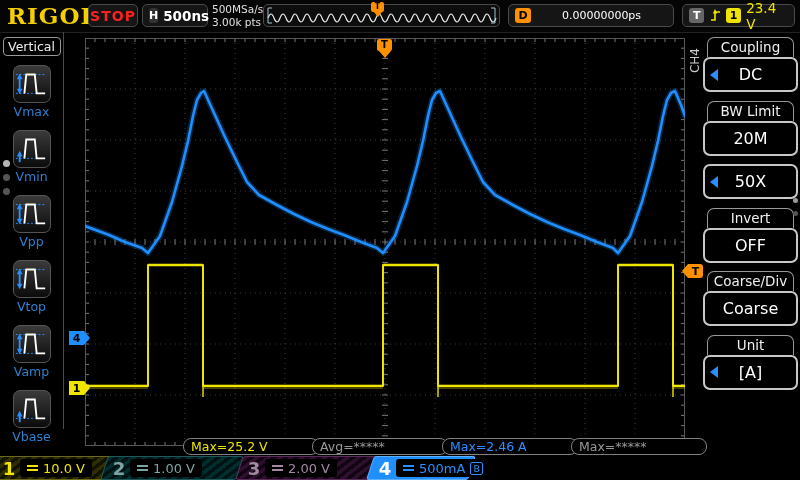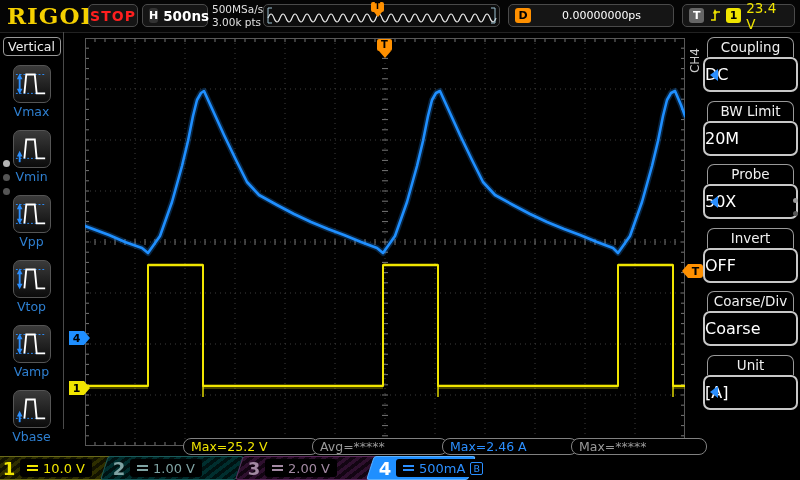--- a/index.html
+++ b/index.html
@@ -59,21 +59,21 @@
   #trigpos:after{content:"";position:absolute;left:1.5px;top:12px;border-left:6px solid transparent;
       border-right:6px solid transparent;border-top:7px solid #ff9000;}
   
   #ch4tab{position:absolute;left:688px;top:48px;writing-mode:vertical-rl;transform:rotate(180deg);
       font-size:12px;color:#ccc;}
   #rightmenu{position:absolute;left:703px;top:37px;width:95px;}
   .rmitem{margin-bottom:8.5px;cursor:pointer;}
   .rmlabel{margin:0 4px;border:1px solid #999;border-bottom:none;border-radius:7px 7px 0 0;
       color:#f0f0f0;font-size:13.5px;text-align:center;height:19px;line-height:19px;}
   .rmval{border:2px solid #c8c8c8;border-radius:7px;background:#000;color:#fff;font-size:16px;height:31px;
-      display:flex;align-items:center;position:relative;}
+      display:flex;align-items:center;justify-content:center;position:relative;}
   .rmarrow{position:absolute;left:5px;width:0;height:0;border-top:6px solid transparent;
       border-bottom:6px solid transparent;border-right:8px solid #2b8fff;}
   #rmdots{position:absolute;left:793px;top:198px;display:flex;flex-direction:column;gap:8px;}
   #rmdots i{width:5px;height:5px;border-radius:50%;background:#999;}
   #rmdots i:last-child{background:#555;}
   
   .meas{position:absolute;top:438px;height:15px;width:127px;background:#000;border:1px solid #808080;
       border-radius:8px;font-size:12.5px;display:flex;align-items:center;padding-left:7px;
       white-space:nowrap;z-index:6;box-sizing:content-box;}
   
@@ -553,21 +553,20 @@
         <span>DC</span>
         </div>
     </div>
     <div class="rmitem">
       <div class="rmlabel">BW Limit</div>
       <div class="rmval">
           <span>20M</span>
         </div>
     </div>
     <div class="rmitem">
-      <div class="rmlabel">Probe</div>
       <div class="rmval">
           <span class="rmarrow"></span>
         <span>50X</span>
         </div>
     </div>
     <div class="rmitem">
       <div class="rmlabel">Invert</div>
       <div class="rmval">
           <span>OFF</span>
         </div>

